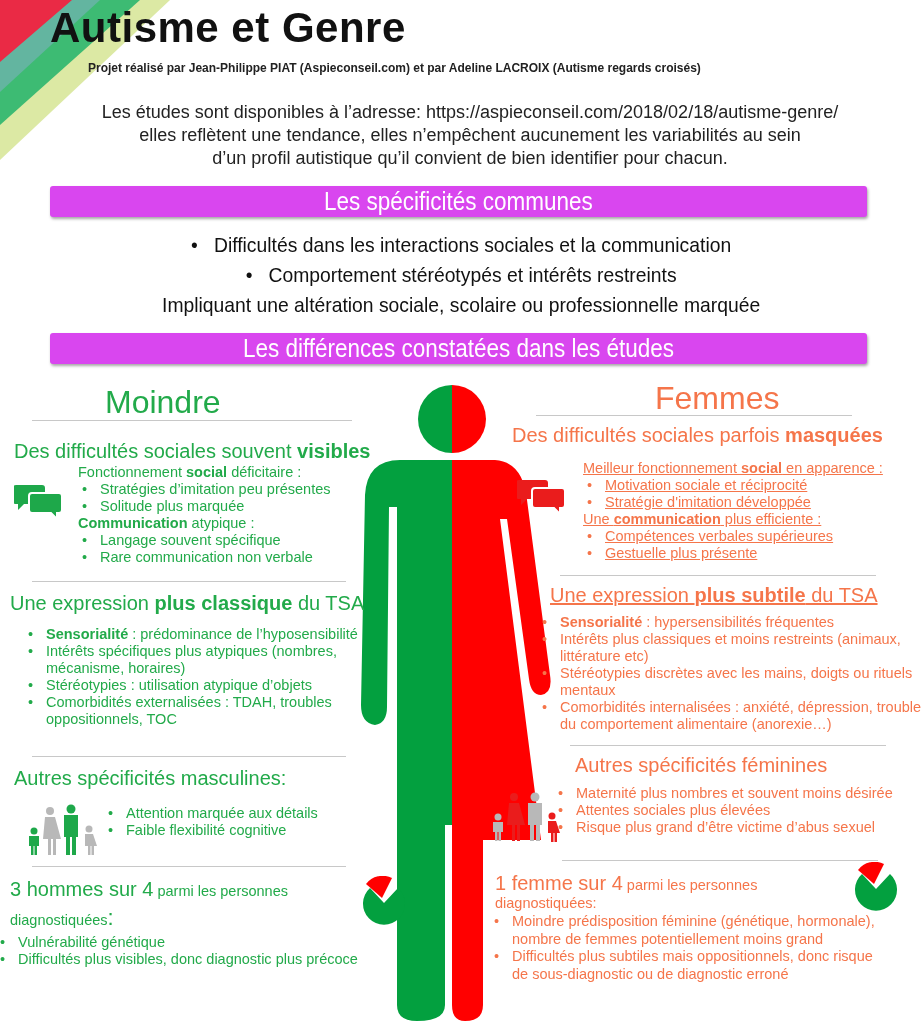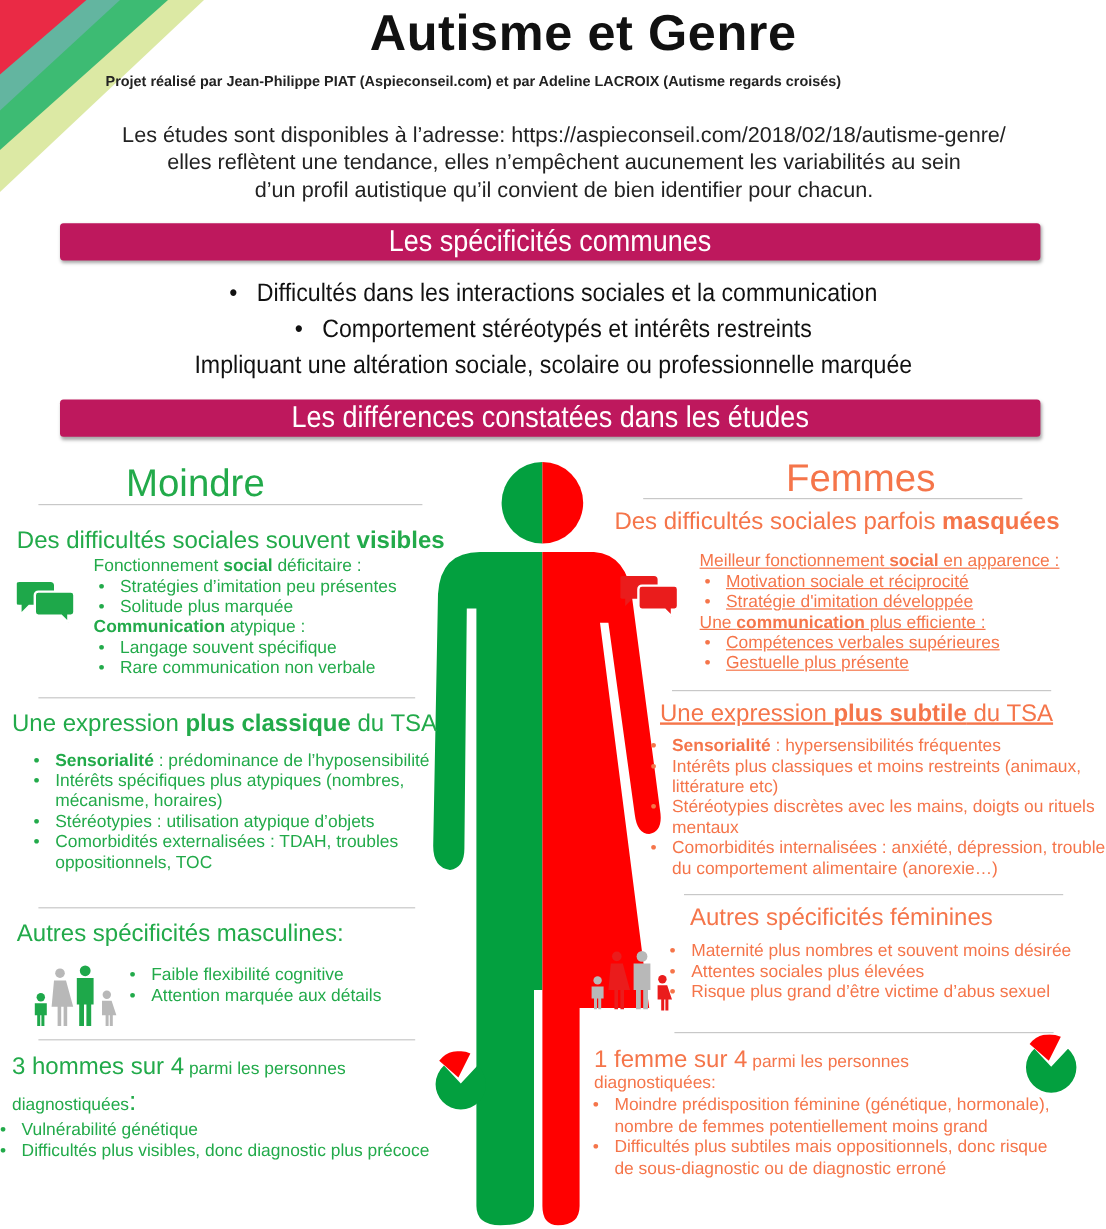--- a/index.html
+++ b/index.html
@@ -4,35 +4,35 @@
 <style>
   html, body { margin: 0; padding: 0; }
   body {
     width: 922px; height: 1024px; position: relative; overflow: hidden;
     background: #ffffff;
     font-family: "Liberation Sans", sans-serif;
   }
   .abs { position: absolute; }
   .corner { position: absolute; left: 0; top: 0; width: 180px; height: 160px; }
   .title {
-    position: absolute; left: 0; right: 0; top: 4px; text-align: center;
+    position: absolute; left: 0; right: 0; top: 4px; 
     font-size: 42px; font-weight: bold; color: #111; letter-spacing: 0.5px;
   }
   .title span { margin-left: 50px; }
   .credits {
     position: absolute; left: 88px; top: 61px; font-size: 12px; font-weight: bold; color: #222;
     white-space: nowrap;
   }
   .intro {
     position: absolute; left: 40px; width: 860px; top: 101px; text-align: center;
     font-size: 18px; line-height: 23px; color: #222;
   }
   .banner {
     position: absolute; left: 50px; width: 817px; height: 31px;
-    background: #be185d; border-radius: 3px;
+    background: #d946ef; border-radius: 3px;
     box-shadow: 1px 2px 3px rgba(0,0,0,0.35);
     color: #fff; text-align: center; font-size: 25px; line-height: 31px;
     font-family: "Liberation Sans Narrow", "Liberation Sans", sans-serif;
     transform-origin: center;
   }
   .banner span { display: inline-block; transform: scaleX(0.9); }
   .common {
     position: absolute; left: 20px; right: 20px; top: 230px; text-align: center;
     font-size: 21px; line-height: 30px; color: #111;
   }
@@ -146,22 +146,22 @@
 
   <circle cx="45" cy="8" r="4.5" fill="#1ea84a"></circle>
   <path d="M38,14 h14 v22 h-2 v18 h-4 v-18 h-2 v18 h-4 v-18 h-2 z" fill="#1ea84a"></path>
 
   <circle cx="63" cy="28" r="3.5" fill="#b8b8b8"></circle>
   <path d="M59,33 h8 l4,12 h-3 v9 h-2.5 v-9 h-1 v9 h-2.5 v-9 h-3 z" fill="#b8b8b8"></path>
 </svg>
 
 <div class="abs green txt" style="left:104px; top:805px; width:260px;">
   <ul class="bl">
+    <li>Attention marquée aux détails</li>
     <li>Faible flexibilité cognitive</li>
-    <li>Attention marquée aux détails</li>
   </ul>
 </div>
 <div class="sep" style="left:32px; width:314px; top:866px;"></div>
 
 <div class="abs green" style="left:10px; top:878px; width:330px; white-space:nowrap;">
   <span style="font-size:20px;">3 hommes sur 4</span><span style="font-size:14.5px;"> parmi les  personnes</span>
 </div>
 <div class="abs green" style="left:10px; top:905px; font-size:14.5px;">
   <span>diagnostiquées</span><span style="font-size:22px;">:</span>
 </div>

